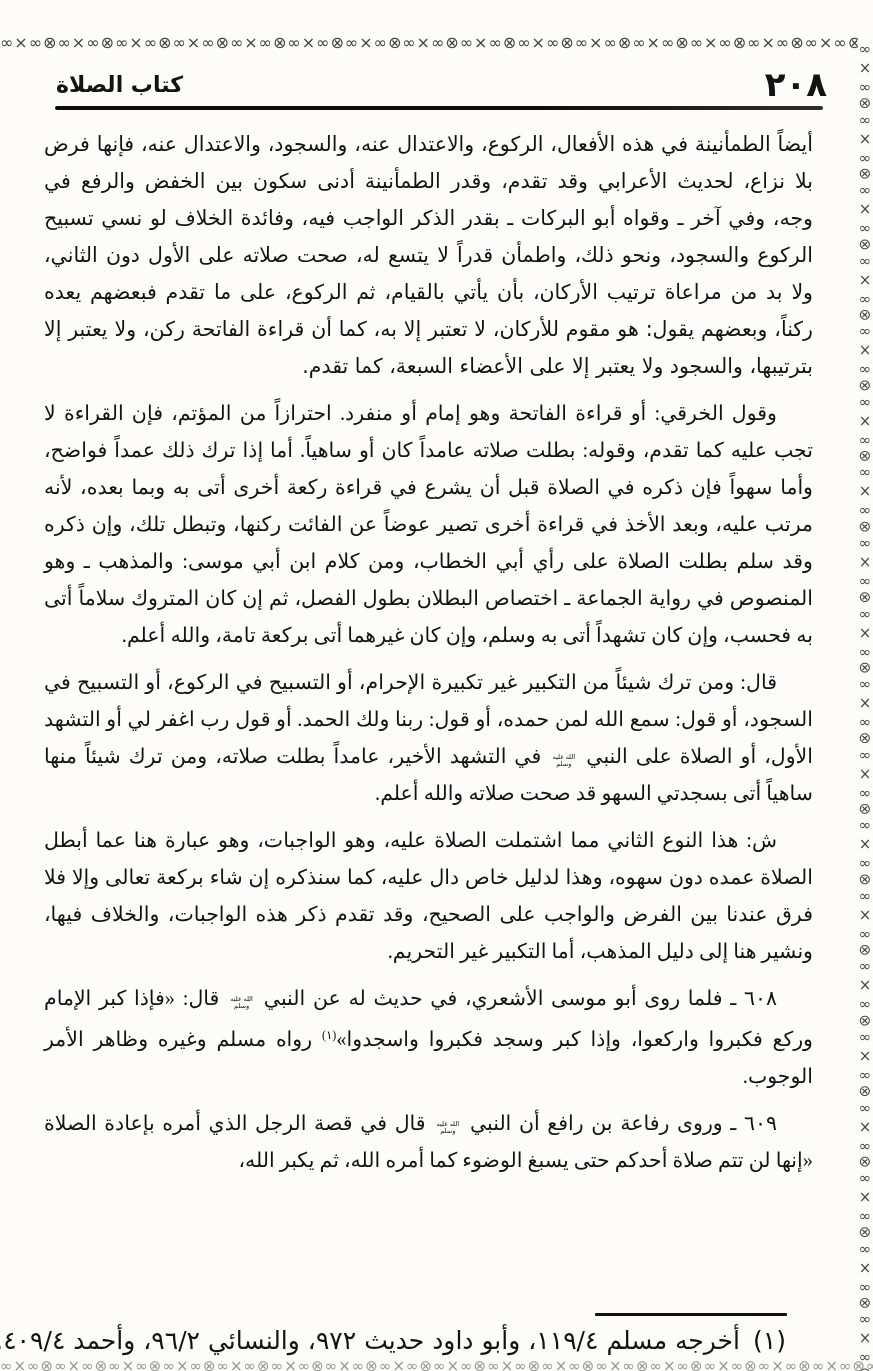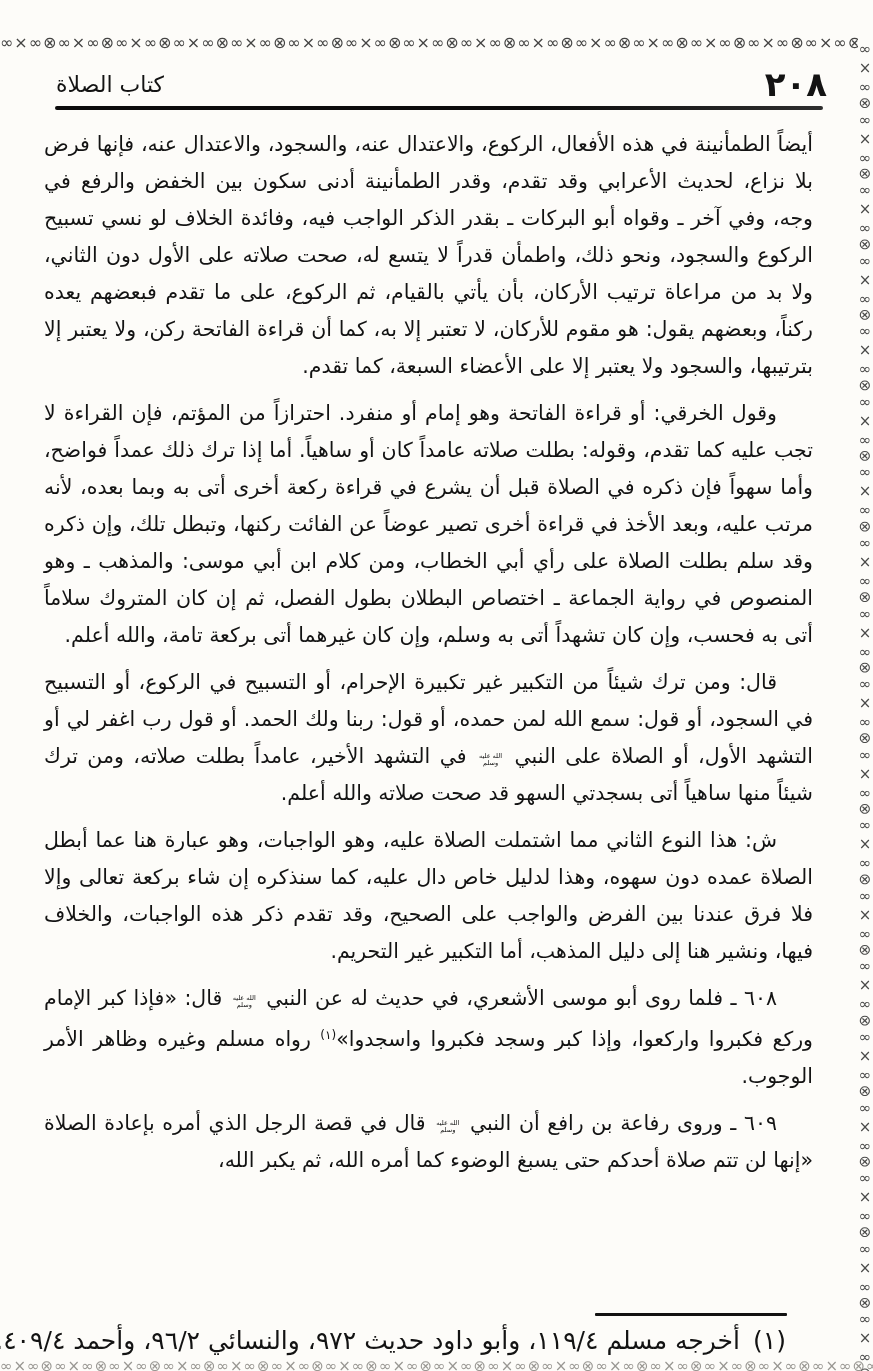--- a/index.html
+++ b/index.html
@@ -24,39 +24,39 @@
   .chain-right{top:40px;right:1px;bottom:0;width:25px;font-size:15px;letter-spacing:1px;color:#2b2b2b;opacity:.85;writing-mode:vertical-rl;}
   .chain-bottom{bottom:-9px;left:0;width:873px;height:21px;font-size:15px;letter-spacing:1px;color:#8f8d88;opacity:.9;}
   
   .page-number{
     position:absolute;top:64px;right:46px;
     font-size:34px;font-weight:bold;letter-spacing:2px;
     direction:rtl;
   }
   .book-title{
     position:absolute;top:72px;left:56px;
-    font-size:22px;font-weight:normal;
+    font-size:22px;font-weight:bold;
     direction:rtl;
   }
   .header-rule{
     position:absolute;top:106px;left:55px;width:768px;height:4px;
     background:linear-gradient(to right,#0c0c0c 0%,#0c0c0c 62%,#2e2e2e 100%);
     border-radius:2px;
   }
   
   .text-block{
     position:absolute;top:126px;right:60px;width:773px;height:1184px;
     direction:rtl;
     text-align:justify;
     font-size:20.5px;
     line-height:37px;
     overflow:hidden;
   }
   .text-block p{margin:0 0 10px 4px;}
-  .text-block p.indent{text-indent:36px;}
+  .text-block p.indent{text-indent:36px;font-family:Liberation Serif, serif;}
   .pbuh{
     display:inline-block;width:25px;height:22px;margin:0 2px;
     vertical-align:-5px;padding-top:2px;
     font-size:6.5px;line-height:7px;letter-spacing:0;
     text-align:center;overflow:hidden;color:#0e0e0e;
     white-space:normal;
   }
   .fnref{font-size:12px;vertical-align:7px;letter-spacing:0;}
   
   .footnote-sep{

